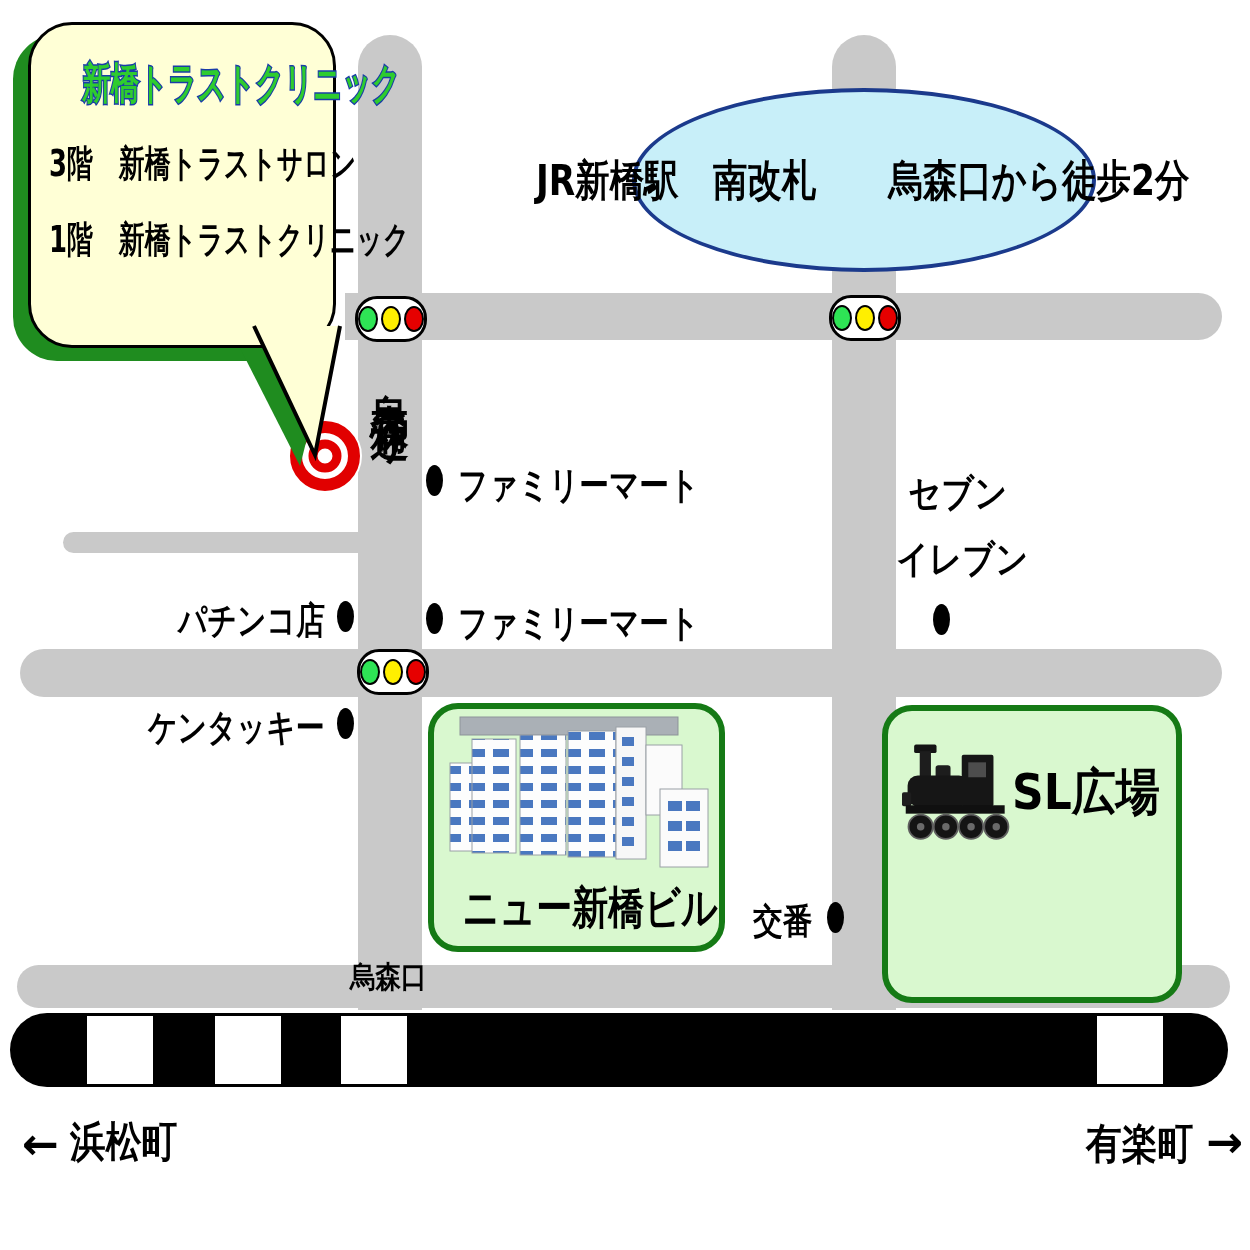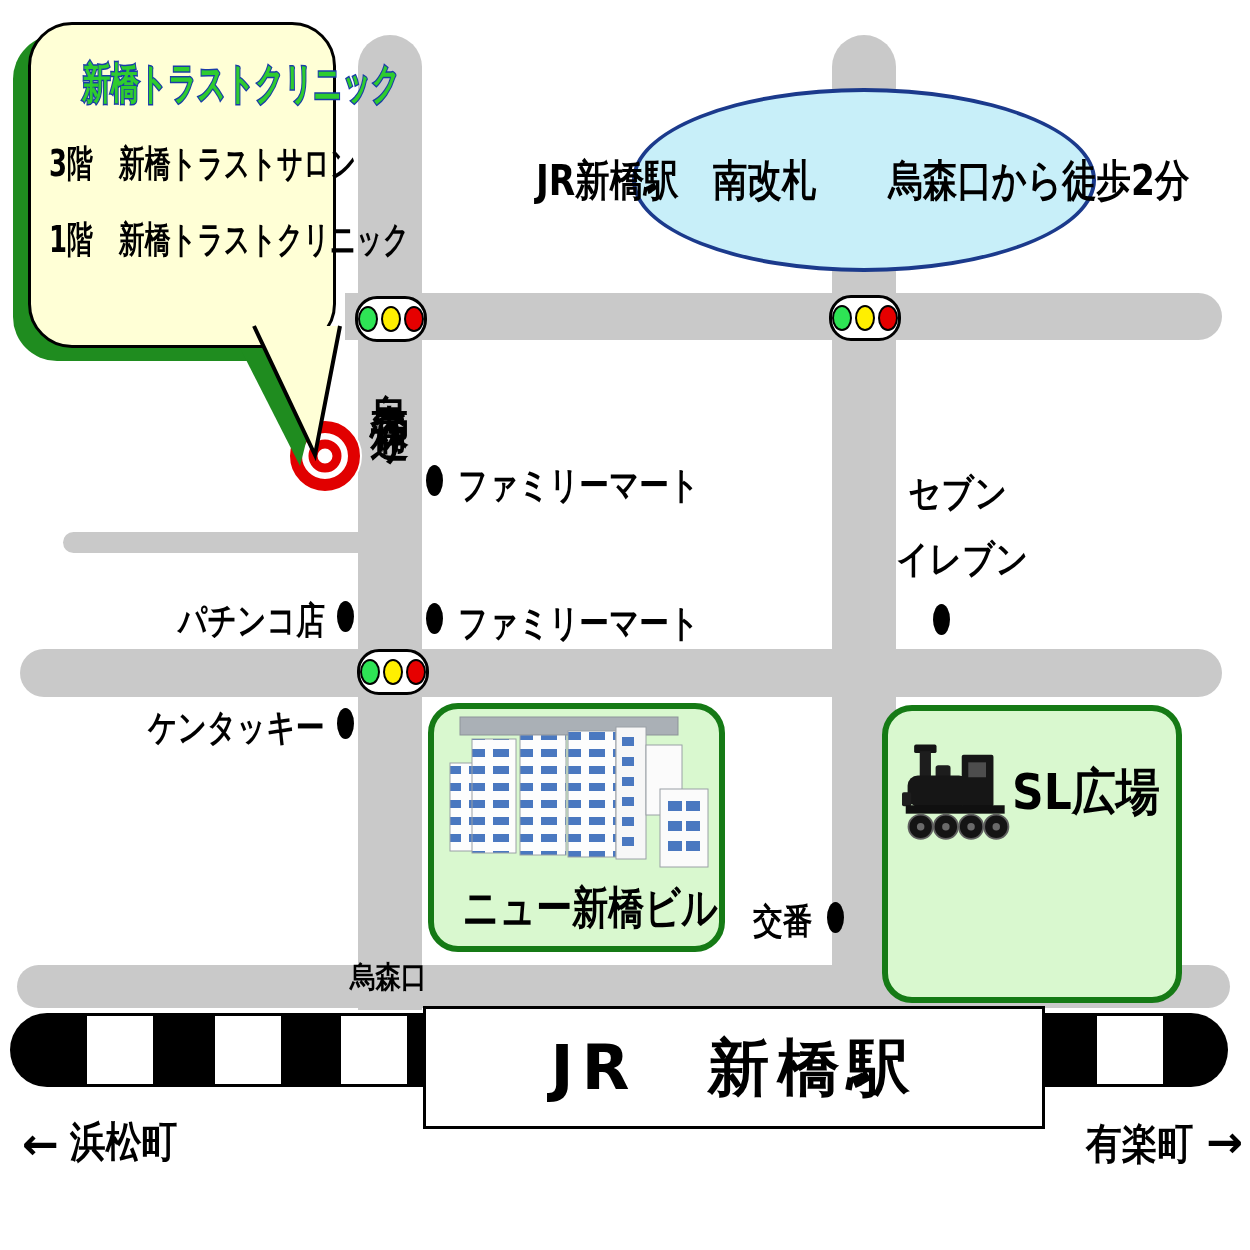--- a/index.html
+++ b/index.html
@@ -162,23 +162,20 @@
     </svg>
     <div class="sl-label">SL広場</div>
   </div>
 
   <div class="rail"></div>
   <span class="tie" style="left:84px;"></span>
   <span class="tie" style="left:212px;"></span>
   <span class="tie" style="left:338px;"></span>
   <span class="tie" style="left:1094px;"></span>
 
-  <div class="station-box">
-    <span class="station-label">JR　新橋駅</span>
-  </div>
 
   <div class="nav" style="left:22px;top:1118px;font-size:44px;">←</div>
   <div class="nav cx85" style="left:70px;top:1114px;">浜松町</div>
   <div class="nav cx85" style="left:1086px;top:1116px;">有楽町</div>
   <div class="nav" style="left:1206px;top:1116px;font-size:44px;">→</div>
 
   <div class="bubble">
     <div class="bubble-title">新橋トラストクリニック</div>
     <div class="bubble-line">3階　新橋トラストサロン</div>
     <div class="bubble-line">1階　新橋トラストクリニック</div>

